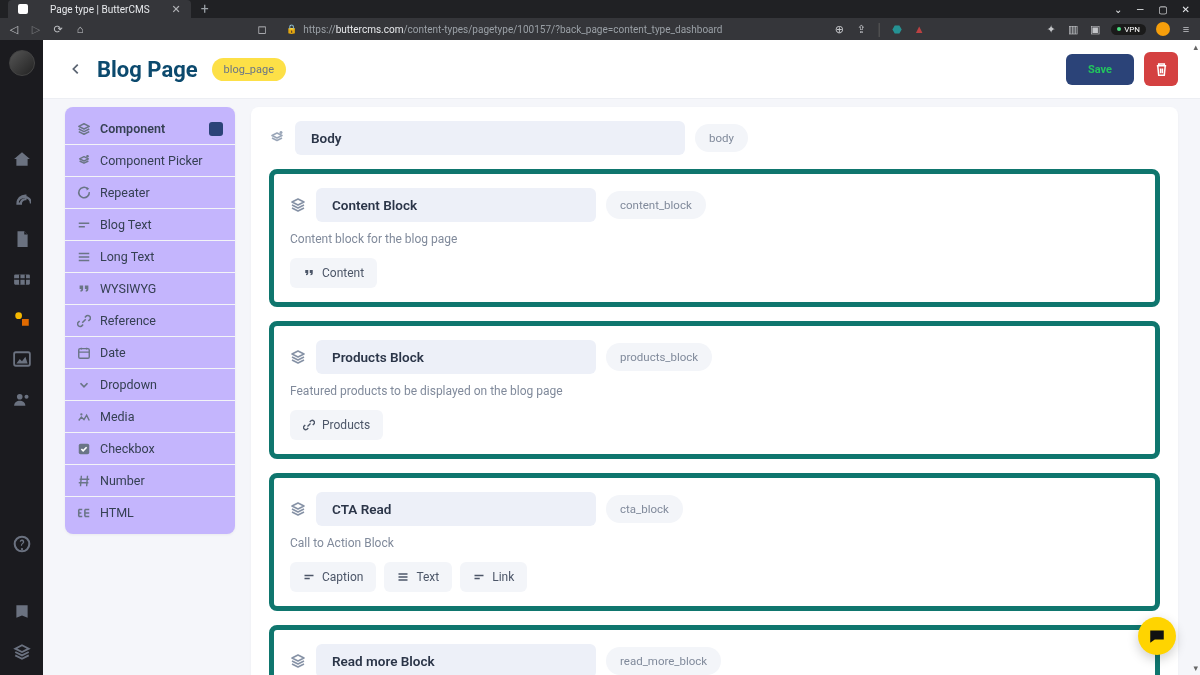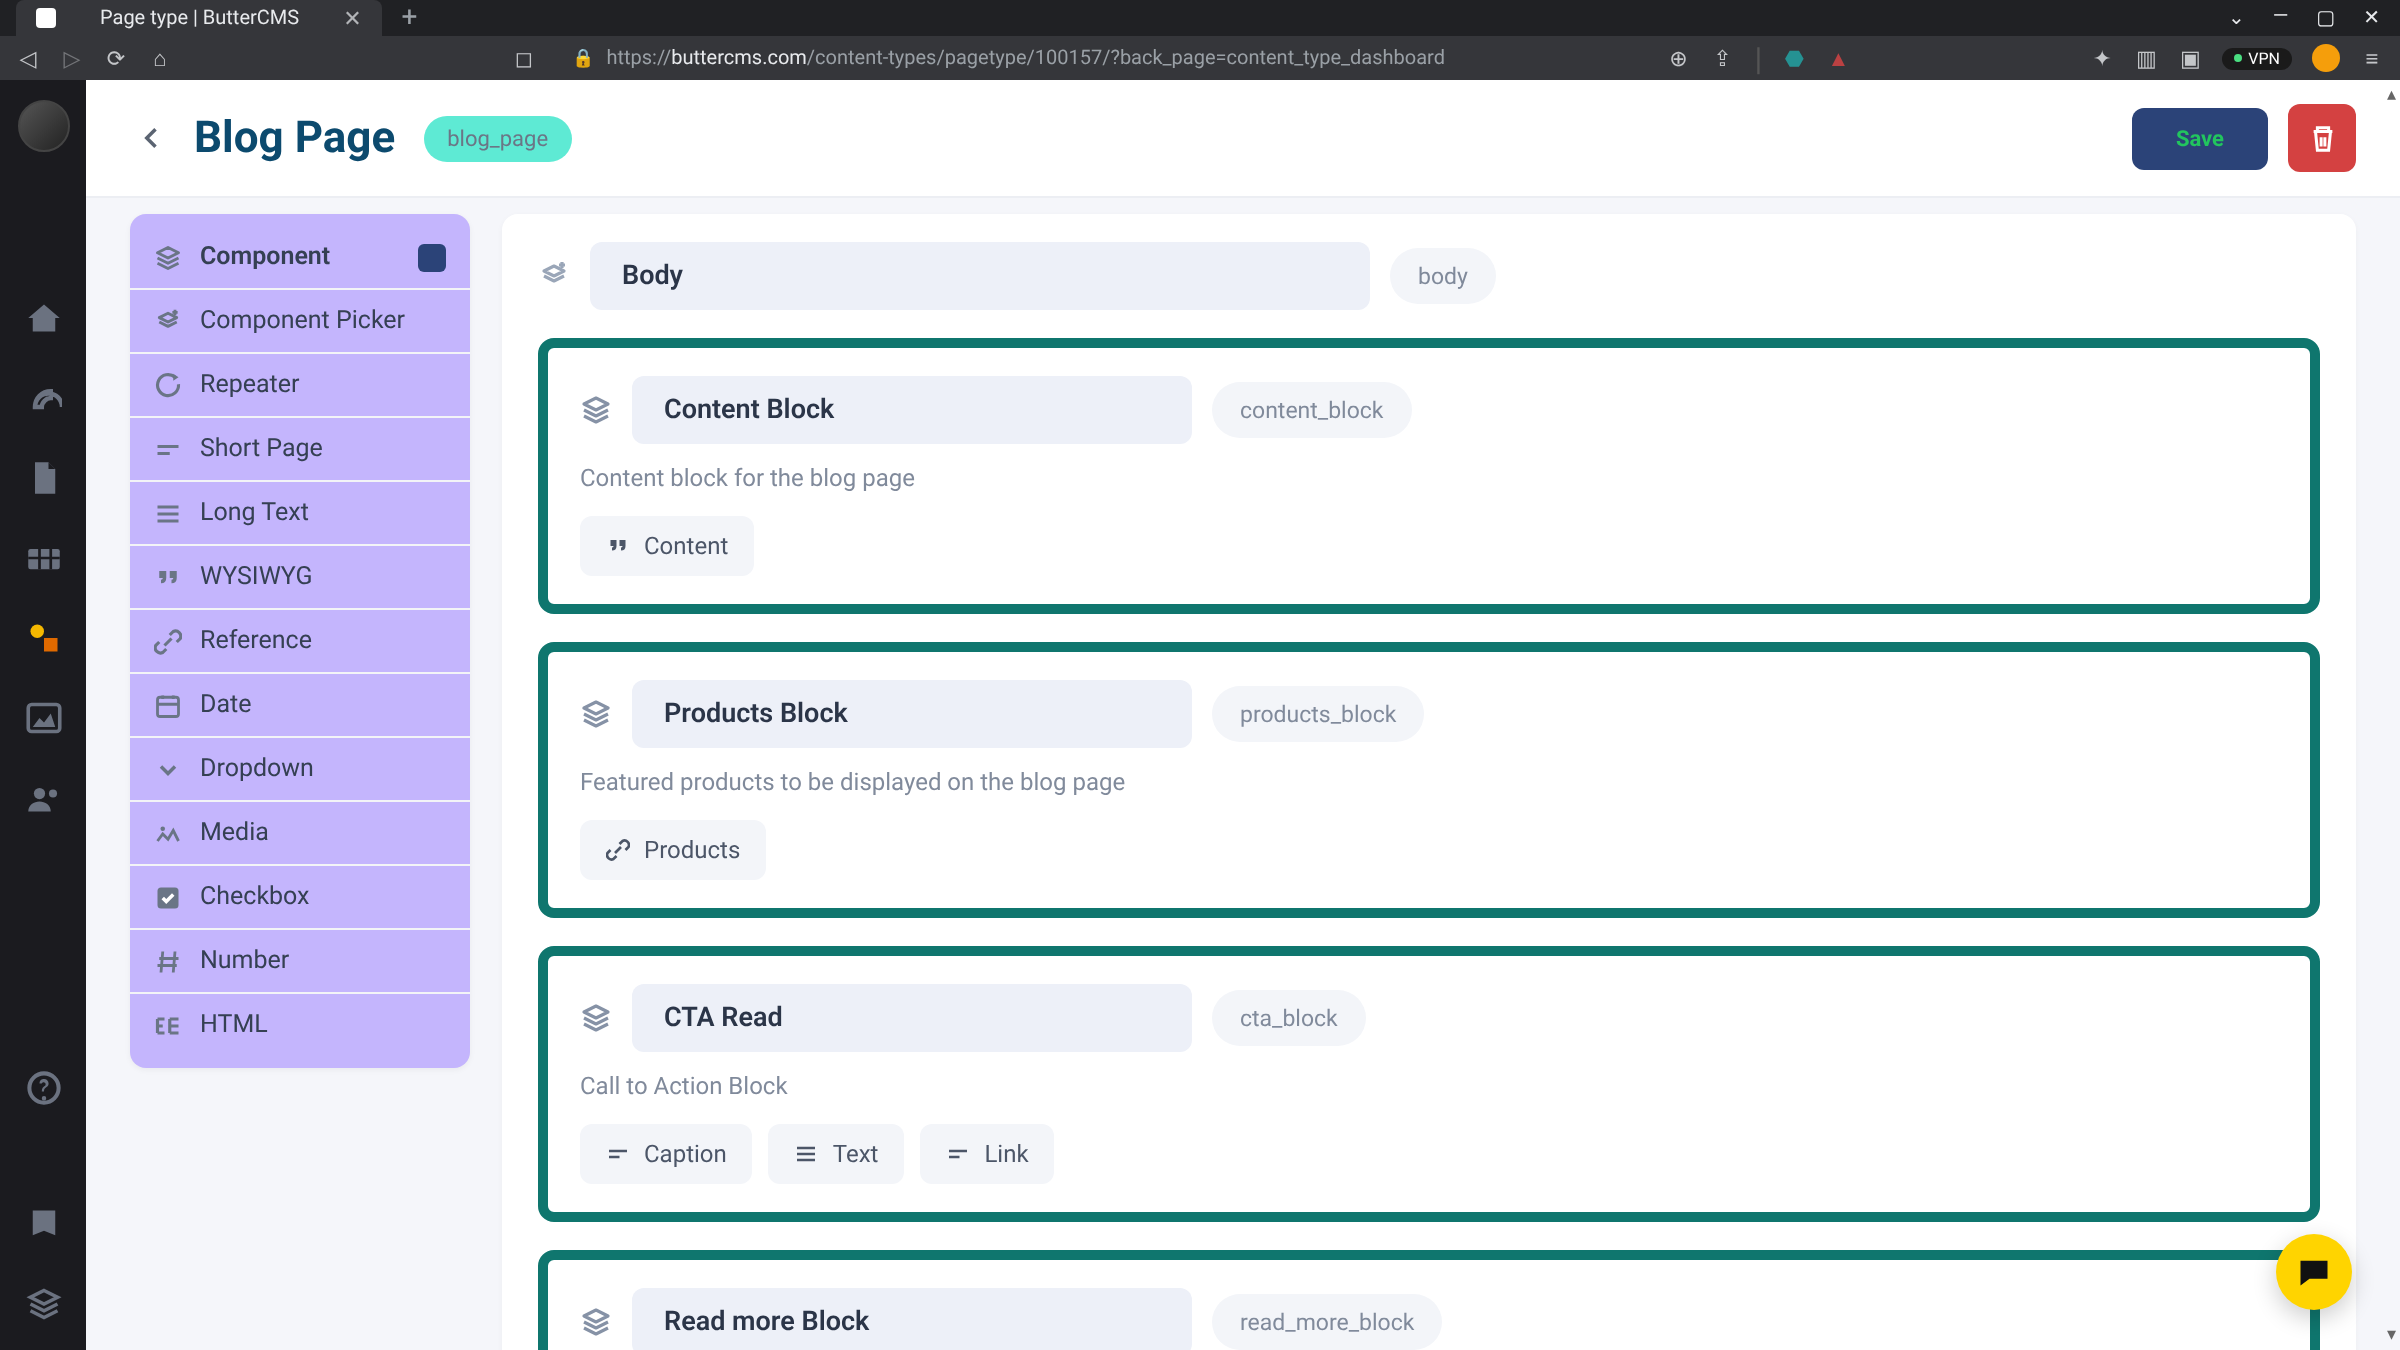--- a/index.html
+++ b/index.html
@@ -30,21 +30,21 @@
 .nav-rail .logo { width: 26px; height: 26px; border-radius: 50%; background: linear-gradient(135deg,#555,#222); border: 1px solid #444; }
 .nav-rail .ritem { width: 18px; height: 18px; display: flex; align-items: center; justify-content: center; color: #6b7280; cursor: pointer; }
 .nav-rail .ritem svg { width: 18px; height: 18px; }
 .nav-rail .ritem.gold { color: #f5b800; }
 .nav-rail .spacer { flex: 1; }
 
 .content { flex: 1; display: flex; flex-direction: column; overflow: hidden; position: relative; }
 .page-header { display: flex; align-items: center; padding: 12px 22px; background: #fff; border-bottom: 1px solid #eceef3; }
 .back-arrow { width: 22px; height: 22px; display: flex; align-items: center; justify-content: center; color: #5b6472; cursor: pointer; margin-right: 10px; }
 .page-title { font-size: 22px; font-weight: 700; color: #0c4a6e; margin-right: 14px; }
-.slug-pill { background: #5eead4; color: #6b7686; font-size: 11px; padding: 5px 12px; border-radius: 14px; }
+.slug-pill { background: #fde047; color: #6b7686; font-size: 11px; padding: 5px 12px; border-radius: 14px; }
 .page-header .hspace { flex: 1; }
 .save-btn { background: #2b4378; color: #22c55e; font-size: 11px; font-weight: 700; padding: 9px 22px; border-radius: 6px; border: none; cursor: pointer; }
 .delete-btn { background: #d44141; width: 34px; height: 34px; border-radius: 6px; border: none; margin-left: 10px; display: flex; align-items: center; justify-content: center; color: #fff; cursor: pointer; }
 
 .workspace { flex: 1; display: flex; overflow: hidden; background: #f5f6fa; }
 
 
 .palette { width: 170px; background: #c4b5fd; border-radius: 8px; margin: 8px 0 8px 22px; padding: 6px 0; height: fit-content; box-shadow: 0 1px 3px rgba(0,0,0,0.05); }
 .palette-item { display: flex; align-items: center; padding: 8px 12px; font-size: 12.5px; color: #354053; gap: 9px; cursor: pointer; border-bottom: 1px solid #f3f4f7; }
 .palette-item:last-child { border-bottom: none; }
@@ -323,21 +323,21 @@
               </svg>
             </span>
             <span>Repeater</span>
           </div>
           <div class="palette-item">
             <span class="pi-icon">
               <svg viewBox="0 0 16 16">
                 <use href="#i-short"></use>
               </svg>
             </span>
-            <span>Short Page</span>
+            <span>Blog Text</span>
           </div>
           <div class="palette-item">
             <span class="pi-icon">
               <svg viewBox="0 0 16 16">
                 <use href="#i-long"></use>
               </svg>
             </span>
             <span>Long Text</span>
           </div>
           <div class="palette-item">

